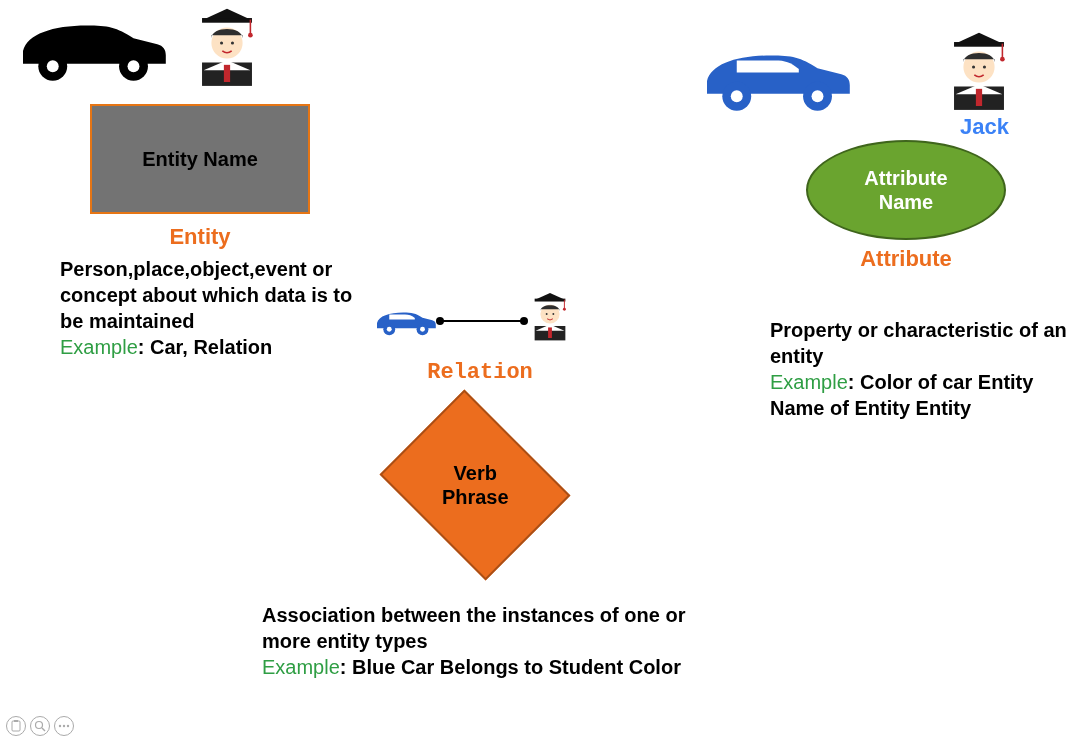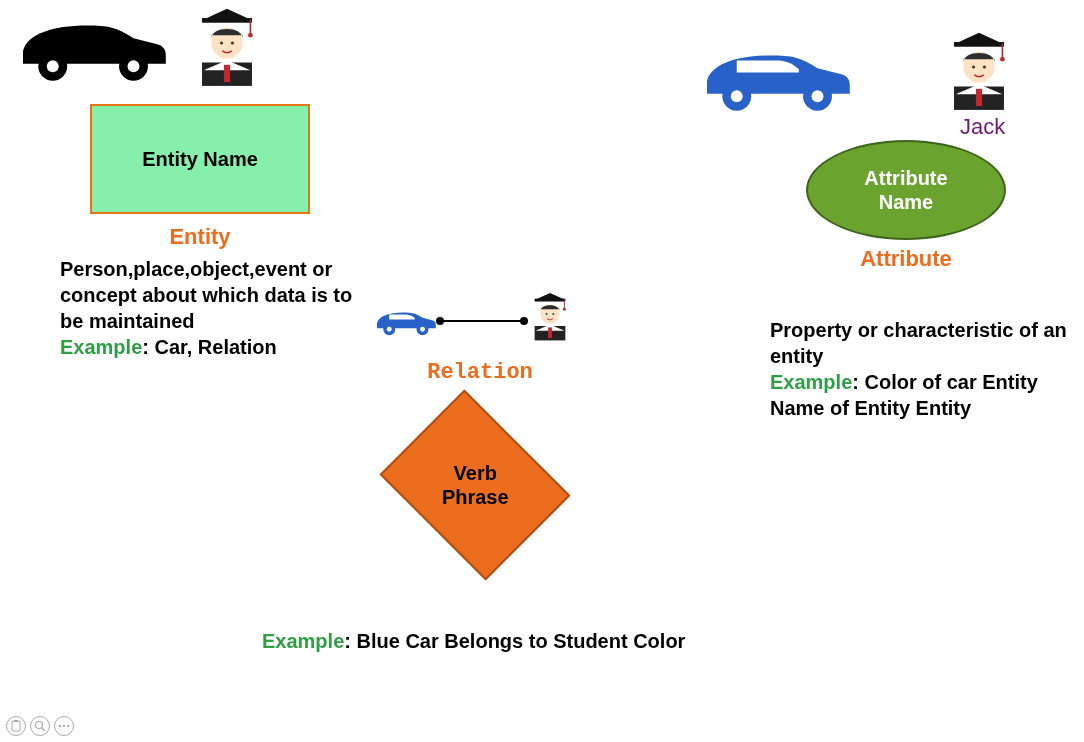--- a/index.html
+++ b/index.html
@@ -10,21 +10,21 @@
     background: #fff;
     position: relative;
     color: #000;
   }
   .abs { position: absolute; }
 
   
   .entity-box {
     width: 220px;
     height: 110px;
-    background: #86efac;
+    background: #737373;
     border: 2px solid #e67514;
     display: flex;
     align-items: center;
     justify-content: center;
     font-weight: 700;
     font-size: 20px;
   }
 
   
   .attr-ellipse {
@@ -73,22 +73,22 @@
     color: #ec6d1e;
     font-weight: 700;
     font-size: 22px;
     text-align: center;
   }
   .desc {
     font-size: 20px;
     font-weight: 600;
     line-height: 1.3;
   }
-  .ex-label { color: #2f9e44; font-weight: 700; }
-  .jack-label { color: #701a75; font-weight: 400; font-size: 22px; }
+  .ex-label { color: #2f9e44; font-weight: 400; }
+  .jack-label { color: #3b82f6; font-weight: 700; font-size: 22px; }
 
   
   .car-black { width: 170px; }
   .car-blue  { width: 170px; }
   .car-small { width: 70px; }
   .student-icon { width: 78px; }
   .student-small { width: 48px; }
 
   .rel-line {
     position: absolute;
@@ -230,21 +230,21 @@
 <div class="abs heading" style="left:370px; top:360px; width:220px;font-family:Liberation Mono, monospace;">Relation</div>
 
 <div class="abs diamond-wrap" style="left:370px; top:400px;">
   <div class="diamond">
     <div class="diamond-text" style="white-space:pre-line;">Verb
 Phrase</div>
   </div>
 </div>
 
 <div class="abs desc" style="left:262px; top:602px; width:470px;">
-  <br>
+  <span>Association between the instances of one or more entity types</span><br>
   <span class="ex-label">Example</span><span>: Blue Car Belongs to Student Color</span>
 </div>
 
 <div class="bottom-icons">
   <div class="bottom-icon">
     <svg width="10" height="12" viewBox="0 0 10 12">
         <rect x="1" y="1" width="8" height="10" rx="1" fill="none" stroke="#aaa" stroke-width="1"></rect>
         <rect x="3" y="0" width="4" height="2" fill="#aaa"></rect>
       </svg>
   </div>

